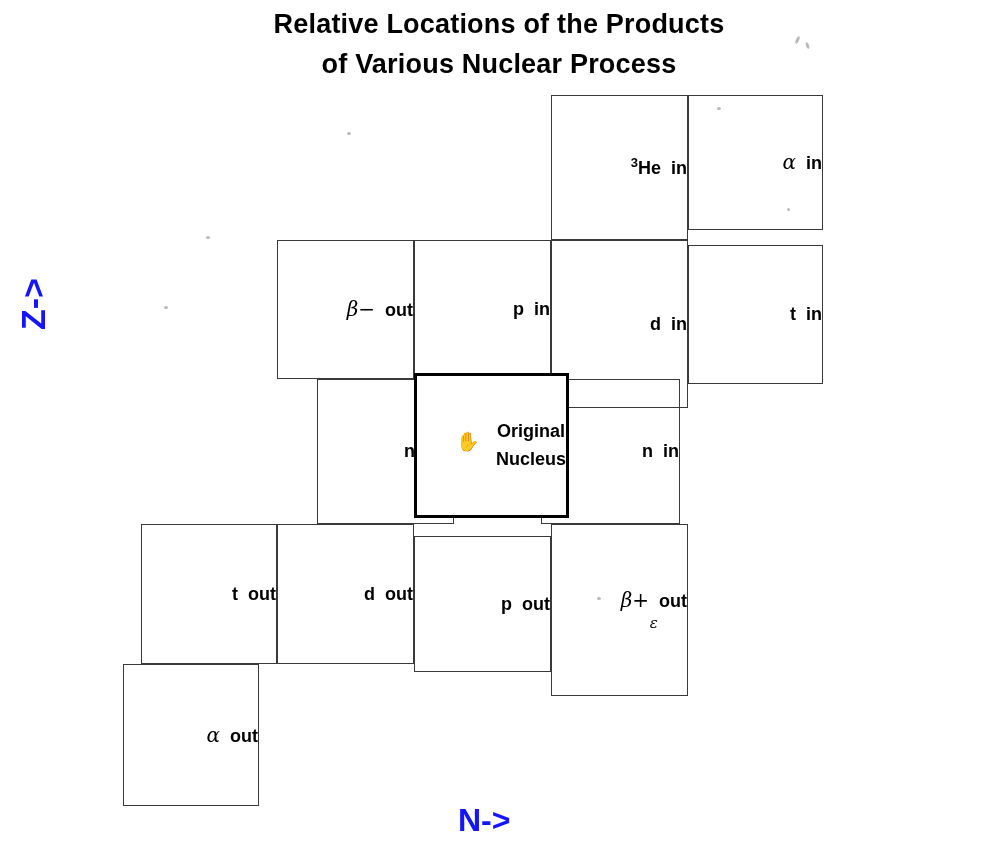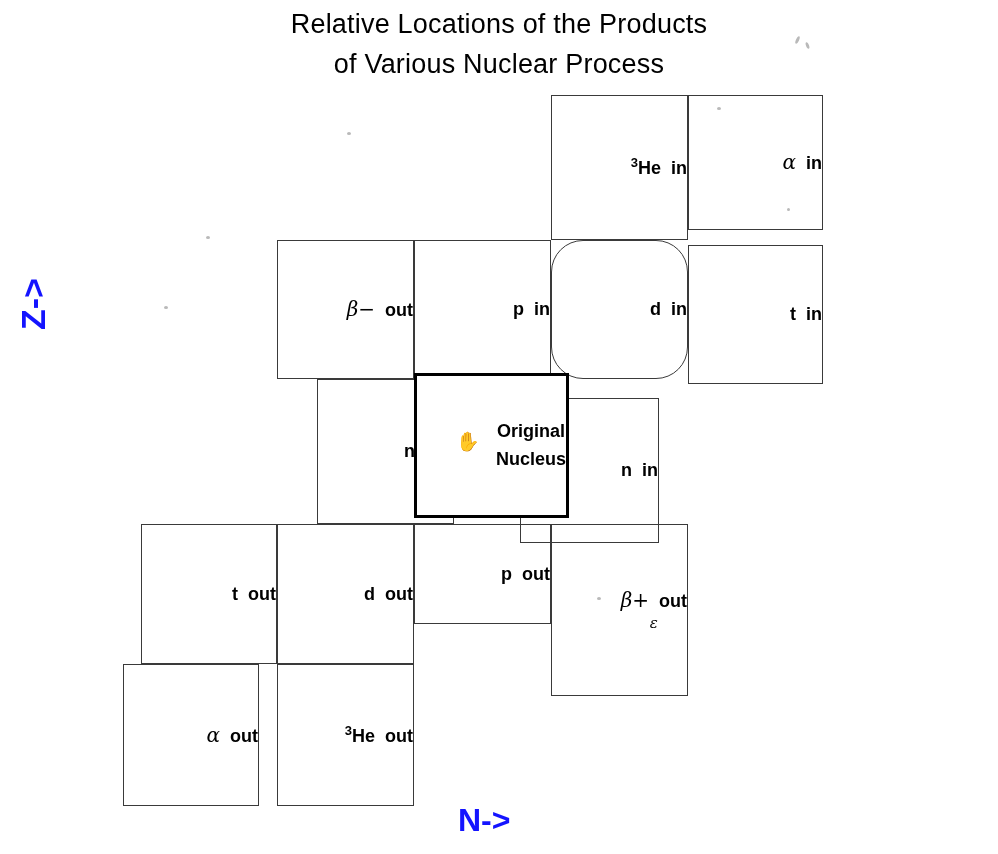--- a/index.html
+++ b/index.html
@@ -16,21 +16,21 @@
     overflow: hidden;
   }
 
   #title {
     position: absolute;
     left: 0;
     top: 4px;
     width: 998px;
     text-align: center;
     font-size: 27px;
-    font-weight: normal;
+    font-weight: bold;
     line-height: 40px;
     letter-spacing: 0.2px;
   }
   #title .line2 { display: block; }
 
   
   #chart {
     position: absolute;
     left: 0;
     top: 0;
@@ -140,61 +140,58 @@
   <div class="cell" style="left:688px; top:95px; width:135px; height:135px;">
     <span class="lbl"><span class="greek">α</span>&nbsp; in</span>
   </div>
 
   <div class="cell" style="left:277px; top:240px; width:137px; height:139px;">
     <span class="lbl"><span class="greek">β−</span>&nbsp; out</span>
   </div>
   <div class="cell" style="left:414px; top:240px; width:137px; height:139px;">
     <span class="lbl">p&nbsp; in</span>
   </div>
-  <div class="cell" style="left:551px; top:240px; width:137px; height:139px;border-radius:32px;">
+  <div class="cell" style="left:551px; top:240px; width:137px; height:168px;">
     <span class="lbl">d&nbsp; in</span>
   </div>
   <div class="cell" style="left:688px; top:245px; width:135px; height:139px;">
     <span class="lbl">t&nbsp; in</span>
   </div>
 
   <div class="cell" style="left:277px; top:379px; width:137px; height:145px;margin-left:40px;">
     <span class="lbl">n&nbsp; out</span>
   </div>
   <div class="cell highlight" style="left:414px; top:373px; width:155px; height:145px;">
     <span class="lbl">
       <span>Original</span><br>
       <span>Nucleus</span>
     </span>
   </div>
-  <div class="cell" style="left:520px; top:379px; width:139px; height:145px;margin-top:19px;">
+  <div class="cell" style="left:541px; top:379px; width:139px; height:145px;">
     <span class="lbl">n&nbsp; in</span>
   </div>
 
   <div class="cell" style="left:141px; top:524px; width:136px; height:140px;">
     <span class="lbl">t&nbsp; out</span>
   </div>
   <div class="cell" style="left:277px; top:524px; width:137px; height:140px;">
     <span class="lbl">d&nbsp; out</span>
   </div>
-  <div class="cell" style="left:414px; top:524px; width:137px; height:100px;">
+  <div class="cell" style="left:414px; top:536px; width:137px; height:136px;">
     <span class="lbl">p&nbsp; out</span>
   </div>
   <div class="cell" style="left:551px; top:524px; width:137px; height:172px;">
     <span class="lbl">
       <span class="greek">β<span style="font-style:normal;">+</span></span>&nbsp; out
       <span class="sub-eps">ε</span>
     </span>
   </div>
 
   <div class="cell" style="left:123px; top:664px; width:136px; height:142px;">
     <span class="lbl"><span class="greek">α</span>&nbsp; out</span>
-  </div>
-  <div class="cell" style="left:277px; top:664px; width:137px; height:142px;">
-    <span class="lbl"><span class="sup">3</span>He&nbsp; out</span>
   </div>
 
   <div id="axis-z">Z-&gt;</div>
   <div id="axis-n">N-&gt;</div>
 
   <div id="cursor">✋</div>
 
   <div class="speck" style="left:796px; top:36px; width:3px; height:8px; transform:rotate(25deg);"></div>
   <div class="speck" style="left:806px; top:42px; width:3px; height:7px; transform:rotate(-20deg);"></div>
   <div class="speck" style="left:787px; top:208px; width:3px; height:3px;"></div>

